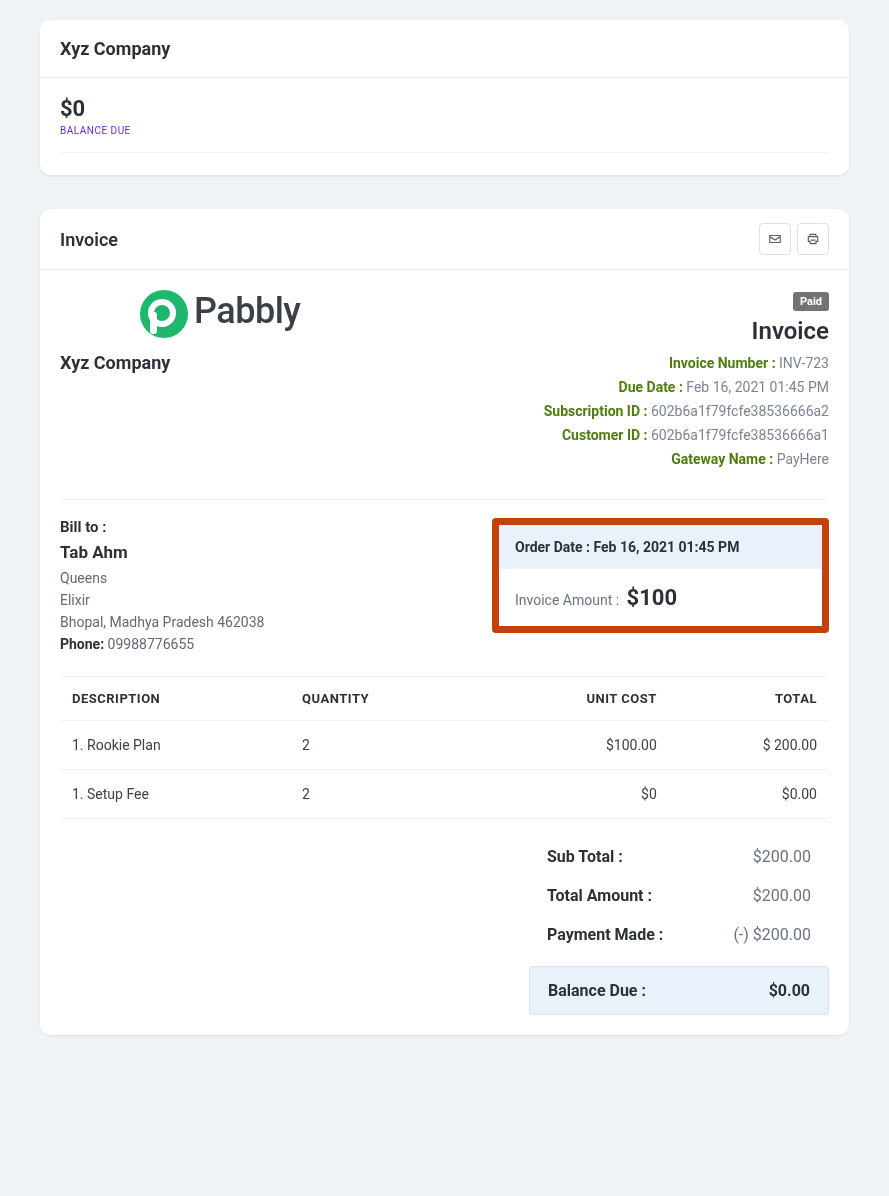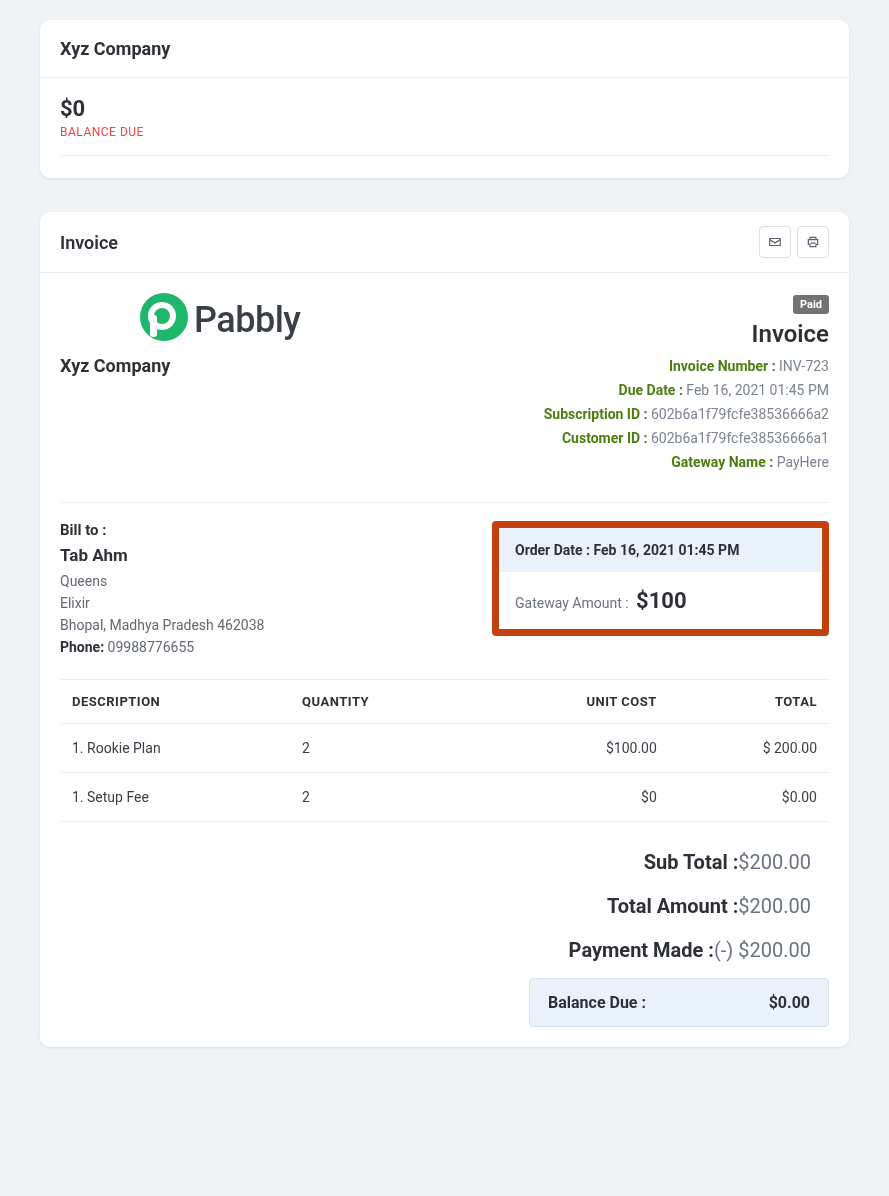--- a/index.html
+++ b/index.html
@@ -31,23 +31,23 @@
     .card-body {
       padding: 18px 20px 22px 20px;
     }
     .balance-amount {
       font-size: 22px;
       font-weight: 700;
       color: #2d3137;
       margin-bottom: 4px;
     }
     .balance-label {
-      font-size: 12px;
+      font-size: 10px;
       letter-spacing: 0.5px;
-      color: #ef4444;
+      color: #6d28d9;
     }
     .hr-soft {
       border: 0;
       border-top: 1px solid #eef1f3;
       margin-top: 16px;
     }
     .invoice-header {
       display: flex;
       justify-content: space-between;
       align-items: center;
@@ -87,21 +87,21 @@
       justify-content: space-between;
       align-items: flex-start;
     }
     .logo-section {
       display: flex;
       flex-direction: column;
       gap: 14px;
     }
     .logo {
       display: flex;
-      align-items: flex-end;
+      align-items: flex-start;
       gap: 6px;
       padding-left: 80px;
     }
     .logo-mark {
       width: 48px;
       height: 48px;
       background: #1fb76b;
       border-radius: 50%;
       position: relative;
       display: flex;
@@ -258,42 +258,42 @@
       color: #3a3f48;
       border-bottom: 1px solid #eef1f3;
     }
     .totals {
       width: 300px;
       margin-left: auto;
       margin-top: 18px;
     }
     .total-row {
       display: flex;
-      justify-content: flex-end;
+      justify-content: space-between;
       padding: 10px 18px;
-      font-size: 20px;
+      font-size: 16px;
     }
     .total-row .tl {
       font-weight: 700;
       color: #2d3137;
     }
     .total-row .tv {
       color: #6b7380;
     }
     .balance-due-box {
       background: #e9f1fb;
       border: 1px solid #d6e2ef;
       border-radius: 4px;
       display: flex;
       justify-content: space-between;
       padding: 14px 18px;
       font-size: 16px;
       font-weight: 700;
       color: #2d3137;
-      margin-top: 6px;
+      margin-top: 12px;
     }
   </style>
 </head>
 <body>
 
 <div class="card">
   <div class="card-header">
     <div class="company-title">Xyz Company</div>
   </div>
   <div class="card-body">
@@ -373,21 +373,21 @@
           <span>09988776655</span>
         </div>
       </div>
 
       <div class="order-box">
         <div class="order-head">
           <span>Order Date :</span>
           <span class="val">Feb 16, 2021 01:45 PM</span>
         </div>
         <div class="order-body">
-          <span>Gateway Amount :</span>
+          <span>Invoice Amount :</span>
           <span class="order-amount">$100</span>
         </div>
       </div>
     </div>
 
     <table class="items">
       <thead>
         <tr>
           <th>DESCRIPTION</th>
           <th>QUANTITY</th>

